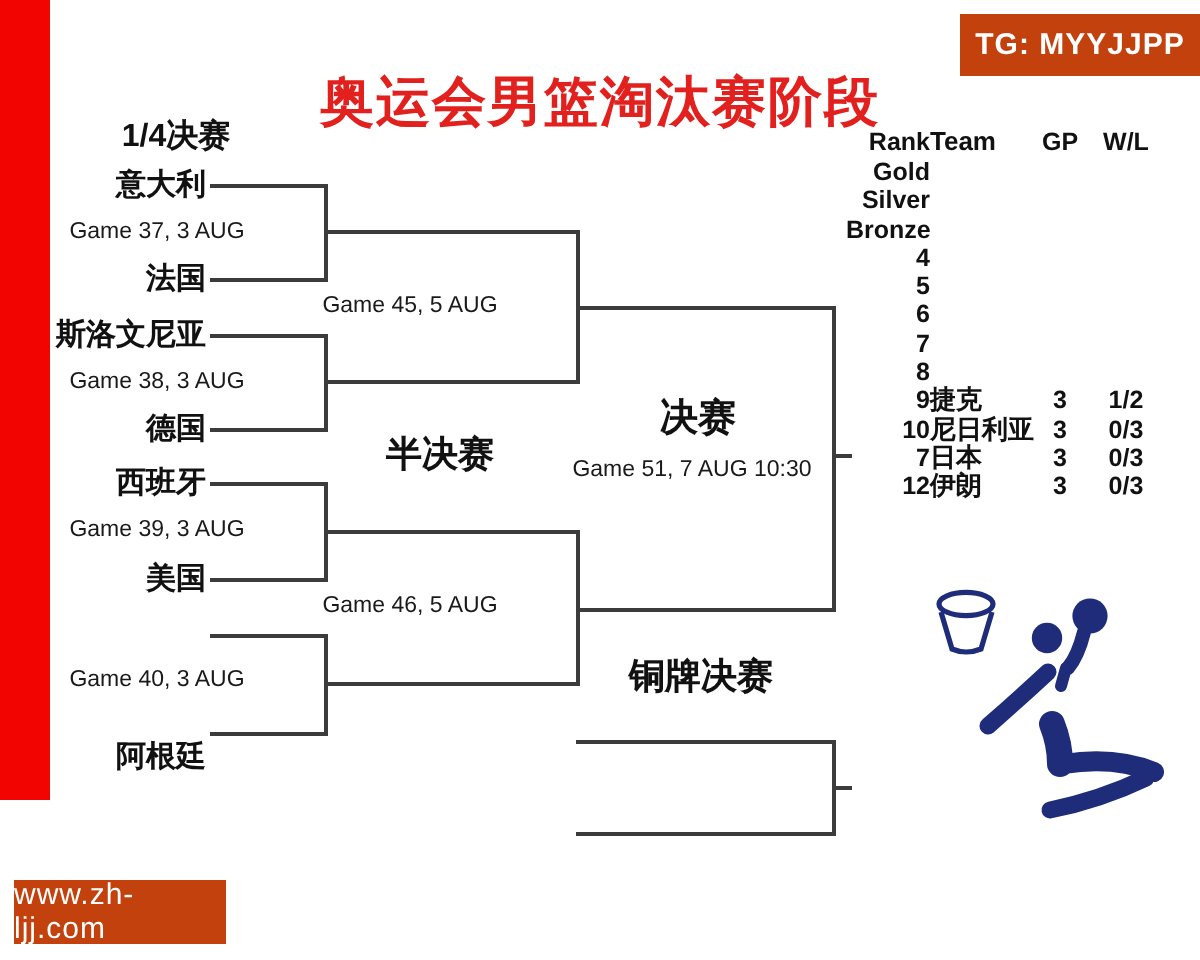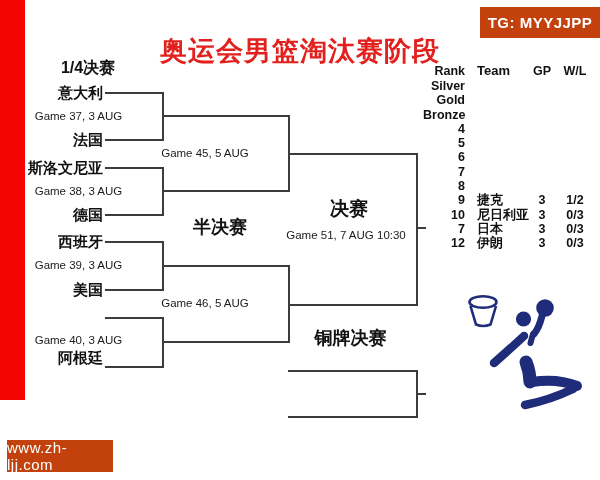--- a/index.html
+++ b/index.html
@@ -17,21 +17,21 @@
   .team{left:0;width:103px;text-align:right;font-size:15px;font-weight:bold;height:20px;line-height:20px;white-space:nowrap;}
   .game{width:110px;text-align:center;font-size:11.5px;color:#1a1a1a;white-space:nowrap;}
   .game-qf{left:25px;width:107px;}
   .stage{font-weight:bold;text-align:center;white-space:nowrap;}
   .hline{height:2px;background:#3c3c3c;}
   .vline{width:2px;background:#3c3c3c;}
   .standings{left:423px;top:63px;width:176px;font-weight:bold;}
   .st-row{display:flex;height:14.3px;line-height:14.3px;font-size:12.5px;align-items:center;}
   .st-head{height:16px;line-height:16px;}
   .c-rank{width:42px;text-align:right;}
-  .c-team{width:52px;margin-left:12px;text-align:left;font-size:13px;white-space:nowrap;}
+  .c-team{width:52px;margin-left:0;text-align:left;font-size:13px;white-space:nowrap;}
   .c-gp{width:26px;text-align:center;}
   .c-wl{width:40px;text-align:center;}
   .picto{left:457px;top:287px;width:137px;height:147px;}
 </style>
 </head>
 <body>
 
 <div class="screen">
 
   <div class="abs red-bar"></div>
@@ -40,21 +40,21 @@
   <div class="abs badge site-badge">www.zh-ljj.com</div>
 
   <div class="abs round-label">1/4决赛</div>
 
   <div class="abs team" style="top:130px">法国</div>
   <div class="abs team" style="top:83px">意大利</div>
   <div class="abs team" style="top:158px">斯洛文尼亚</div>
   <div class="abs team" style="top:205px">德国</div>
   <div class="abs team" style="top:232px">西班牙</div>
   <div class="abs team" style="top:280px">美国</div>
-  <div class="abs team" style="top:348px">阿根廷</div>
+  <div class="abs team" style="top:369px">阿根廷</div>
 
   <div class="abs game game-qf" style="top:110px">Game 37, 3 AUG</div>
   <div class="abs game game-qf" style="top:185px">Game 38, 3 AUG</div>
   <div class="abs game game-qf" style="top:259px">Game 39, 3 AUG</div>
   <div class="abs game game-qf" style="top:334px">Game 40, 3 AUG</div>
 
   <div class="abs hline" style="left:105px;top:92px;width:59px"></div>
   <div class="abs hline" style="left:105px;top:139px;width:59px"></div>
   <div class="abs hline" style="left:105px;top:167px;width:59px"></div>
   <div class="abs hline" style="left:105px;top:214px;width:59px"></div>
@@ -94,27 +94,27 @@
   <div class="abs stage" style="left:283px;top:326px;width:135px;font-size:18px">铜牌决赛</div>
 
   <div class="abs standings">
     <div class="st-row st-head">
       <div class="c-rank">Rank</div>
       <div class="c-team">Team</div>
       <div class="c-gp">GP</div>
       <div class="c-wl">W/L</div>
     </div>
     <div class="st-row">
-      <div class="c-rank">Silver</div>
+      <div class="c-rank">Gold</div>
       <div class="c-team"></div>
       <div class="c-gp"></div>
       <div class="c-wl"></div>
     </div>
     <div class="st-row">
-      <div class="c-rank">Gold</div>
+      <div class="c-rank">Silver</div>
       <div class="c-team"></div>
       <div class="c-gp"></div>
       <div class="c-wl"></div>
     </div>
     <div class="st-row">
       <div class="c-rank">Bronze</div>
       <div class="c-team"></div>
       <div class="c-gp"></div>
       <div class="c-wl"></div>
     </div>

